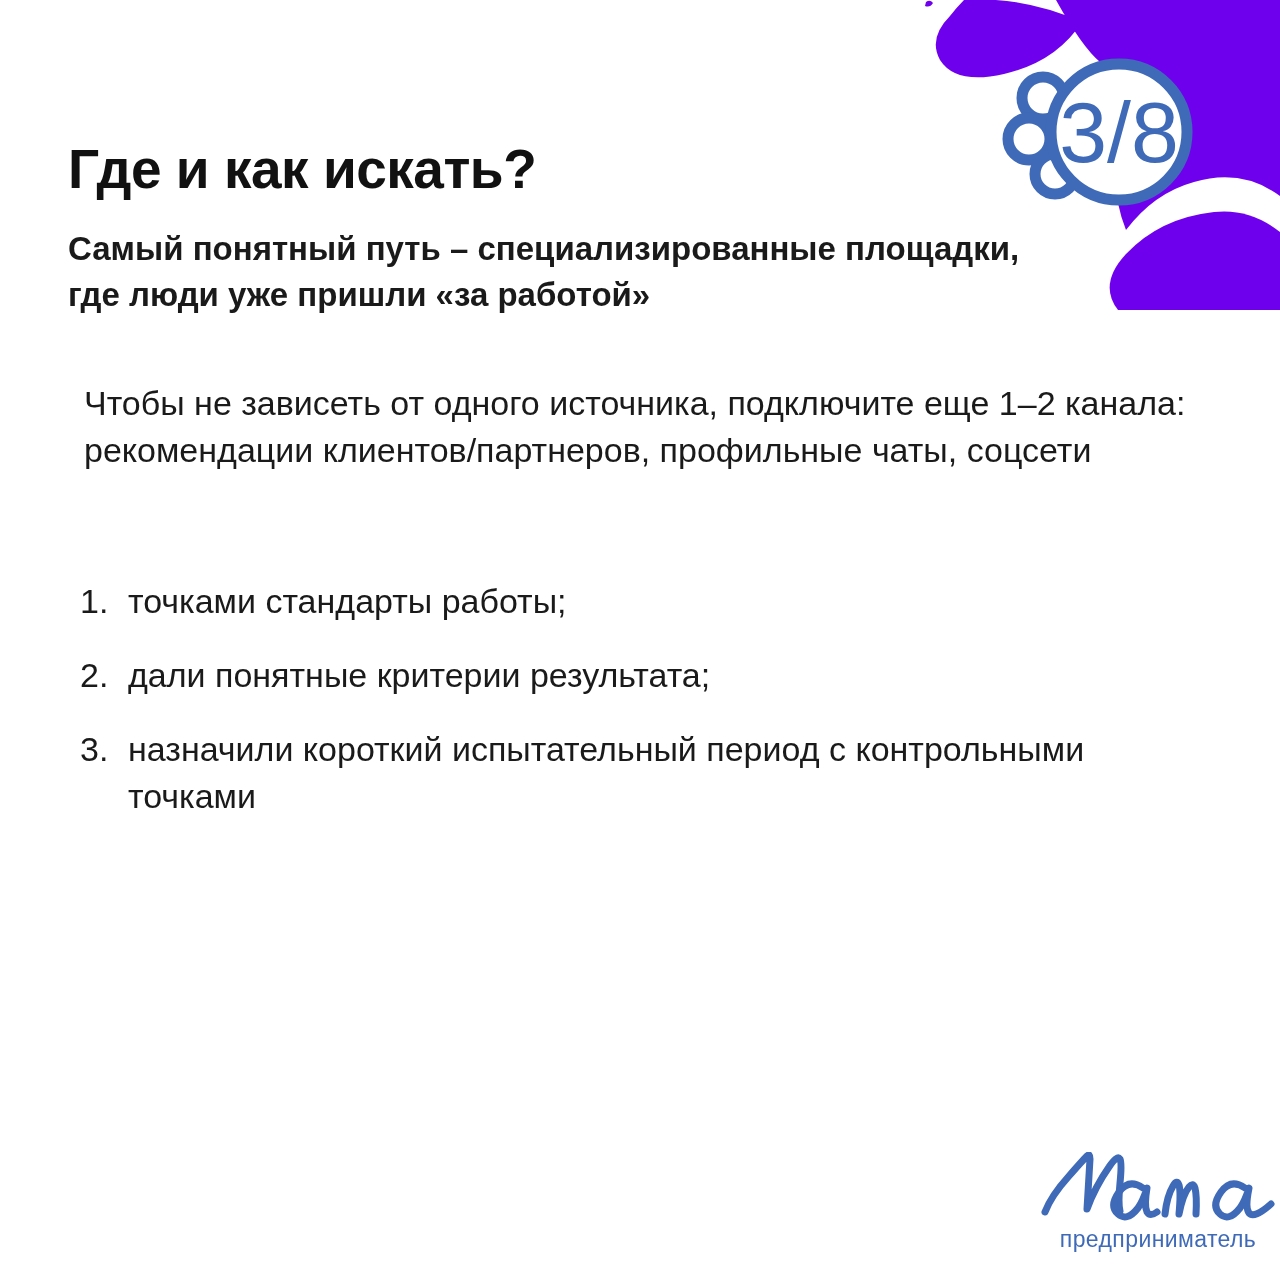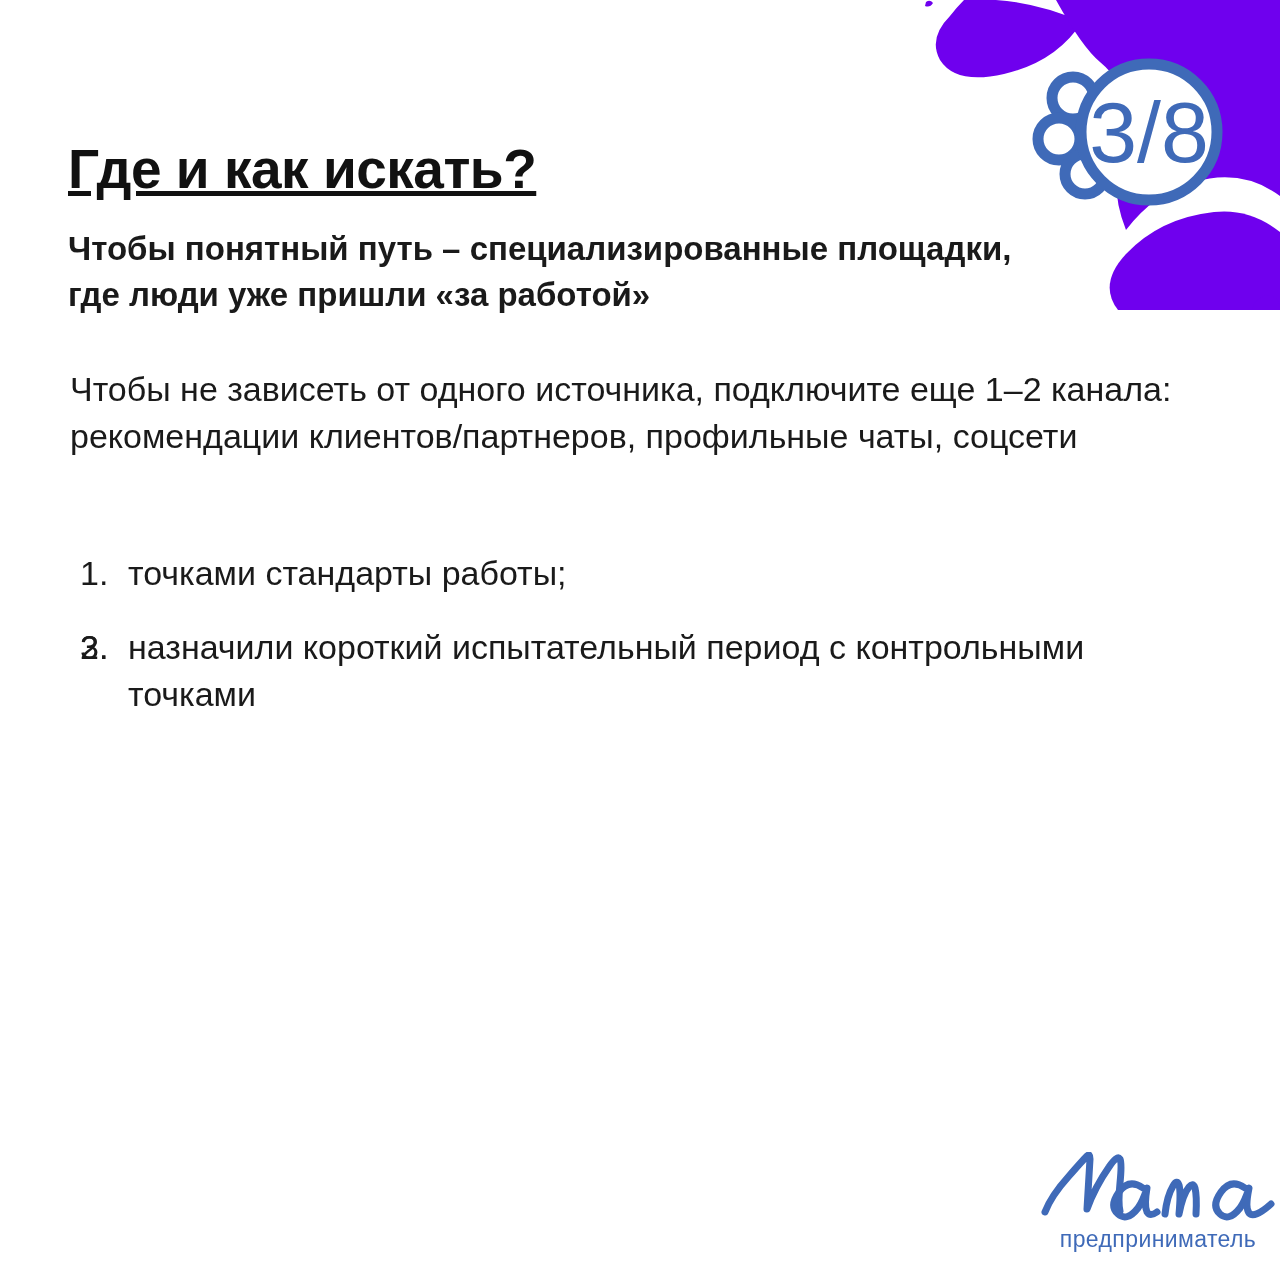--- a/index.html
+++ b/index.html
@@ -25,21 +25,21 @@
     right: 0;
     width: 420px;
     height: 310px;
     pointer-events: none;
   }
   .blob-layer svg { display: block; width: 100%; height: 100%; }
 
   
   .badge {
     position: absolute;
-    left: 1032px;
+    left: 1002px;
     top: 52px;
     width: 210px;
     height: 160px;
   }
   .badge svg { display: block; width: 100%; height: 100%; }
 
   
   .content {
     position: absolute;
     left: 68px;
@@ -47,38 +47,37 @@
     width: 1185px;
   }
 
   .title {
     font-size: 55px;
     font-weight: 700;
     line-height: 62px;
     letter-spacing: -0.5px;
     color: #111111;
     margin: 0 0 26px 0;
-    text-decoration: underline;
   }
 
   .subtitle {
     font-size: 33px;
     font-weight: 700;
     line-height: 46px;
     color: #1a1a1a;
     margin: 0;
     max-width: 1000px;
   }
 
   .para {
     font-size: 34px;
     font-weight: 400;
     line-height: 47px;
     color: #1a1a1a;
-    margin: 2px;
+    margin: 16px;
     max-width: 1185px;
   }
   .gap-a { height: 46px; }
   .gap-b { height: 46px; }
   .gap-c { height: 42px; }
 
   .numbered {
     list-style: none;
     margin: 0;
     padding: 0;
@@ -164,38 +163,39 @@
       <circle cx="117" cy="80" r="68" fill="#ffffff" stroke="#3f6ab8" stroke-width="11"></circle>
       <text x="117" y="80" text-anchor="middle" dominant-baseline="central" font-family="Liberation Sans, DejaVu Sans, sans-serif" font-size="86" font-weight="400" fill="#3f6ab8">3/8</text>
     </svg>
 
   </div>
 
   <div class="content">
 
     <h1 class="title">Где и как искать?</h1>
 
-    <p class="subtitle">Чтобы понятный путь – специализированные площадки, где люди уже пришли «за работой»</p>
+    <p class="subtitle">Самый понятный путь – специализированные площадки, где люди уже пришли «за работой»</p>
 
     <div class="gap-a"></div>
 
     <p class="para">Чтобы не зависеть от одного источника, подключите еще 1–2 канала: рекомендации клиентов/партнеров, профильные чаты, соцсети</p>
 
     <div class="gap-b"></div>
 
 
     <div class="gap-c"></div>
 
     <ol class="numbered">
       <li>
         <span class="num">1.</span>
         <span>точками стандарты работы;</span>
       </li>
       <li>
         <span class="num">2.</span>
+        <span>дали понятные критерии результата;</span>
       </li>
       <li>
         <span class="num">3.</span>
         <span>назначили короткий испытательный период с контрольными точками</span>
       </li>
     </ol>
 
   </div>
 
   <div class="logo">

